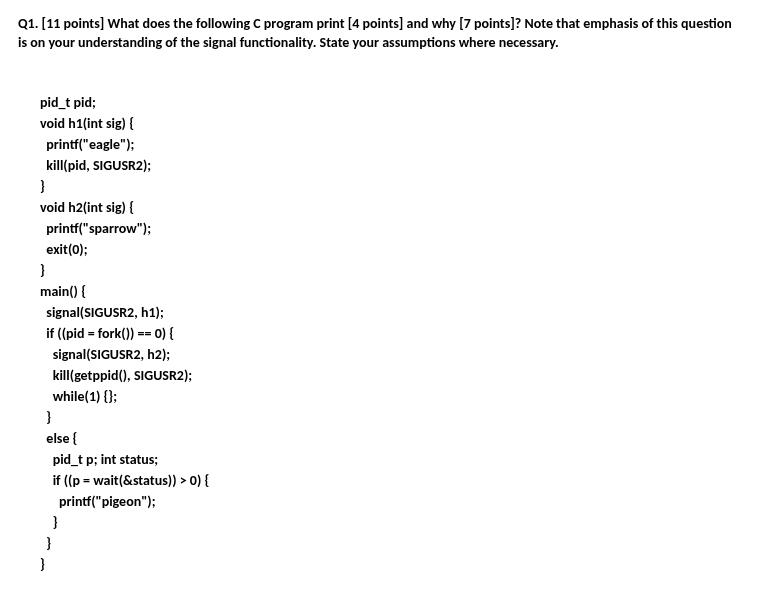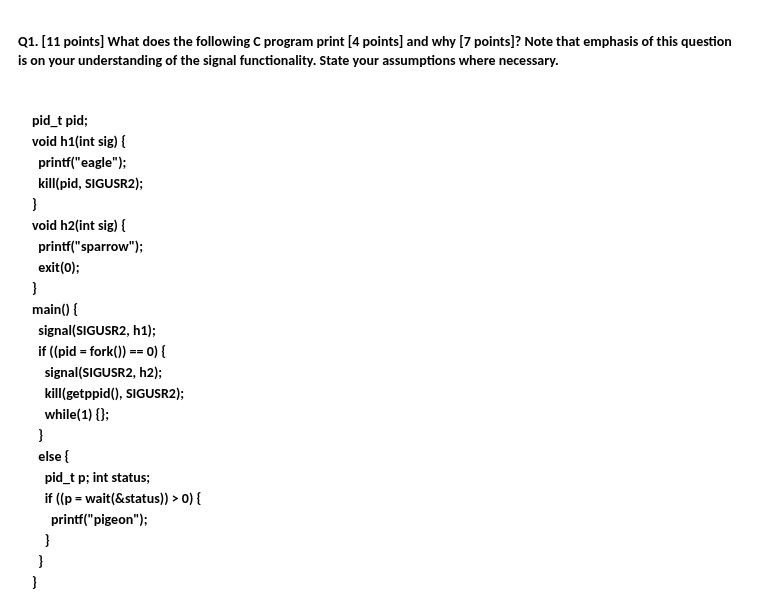--- a/index.html
+++ b/index.html
@@ -9,27 +9,26 @@
       background: #fff;
       margin: 0;
       padding: 15px 18px;
       width: 758px;
       box-sizing: border-box;
       line-height: 1.35;
     }
     .question-header {
       font-weight: bold;
       margin-bottom: 18px;
-      margin-top: 18px;
     }
     .code-block {
       font-family: Calibri, "Segoe UI", Arial, sans-serif;
       font-weight: bold;
       white-space: pre;
-      margin-left: 14px;
+      margin-left: 22px;
       line-height: 1.5;
       font-size: 14px;
     }
   </style>
 </head>
 <body>
 
 <div class="question-header">Q1. [11 points] What does the following C program print [4 points] and why [7 points]? Note that emphasis of this question is on your understanding of the signal functionality. State your assumptions where necessary.</div>
 
 <div class="code-block">

